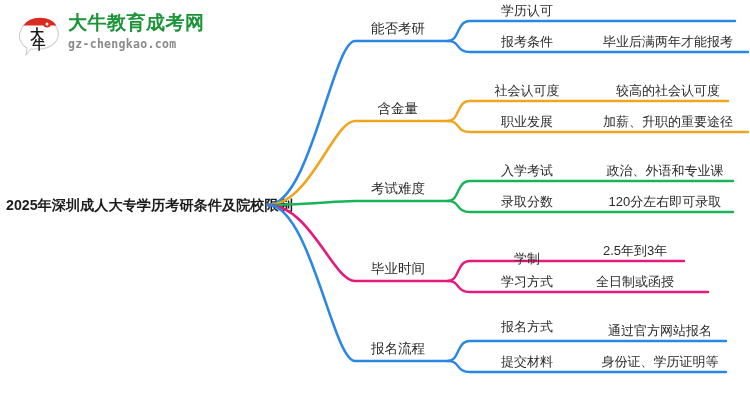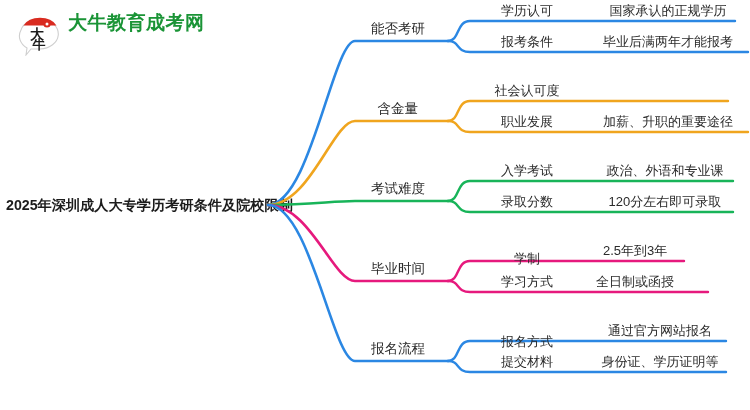--- a/index.html
+++ b/index.html
@@ -121,20 +121,21 @@
       <path d="M3 18 A19 15 0 1 1 22 37 L13 37 L8 43 L9 36 A19 15 0 0 1 3 18 Z" fill="#ffffff" stroke="#cfcfcf" stroke-width="1.1"></path>
       <path d="M5.5 13.5 A18 13 0 0 1 38.5 13.5 Z" fill="#d92b20"></path>
       <circle cx="29" cy="12" r="3.6" fill="#d92b20"></circle>
       <circle cx="29" cy="12" r="1.5" fill="#ffffff"></circle>
       <text x="19" y="27" font-family="DejaVu Sans, sans-serif" font-size="14" font-weight="bold" fill="#1c1c1c" text-anchor="middle">大</text>
       <text x="21" y="37" font-family="DejaVu Sans, sans-serif" font-size="13" font-weight="bold" fill="#1c1c1c" text-anchor="middle">牛</text>
     </svg>
   </div>
   <div id="logo-text-wrap">
     <div id="logo-title">大牛教育成考网</div>
+    <div id="logo-domain">gz-chengkao.com</div>
   </div>
 </div>
 
 <div id="center-topic">2025年深圳成人大专学历考研条件及院校限制</div>
 
 <svg id="mindmap-svg" viewBox="0 0 750 410" xmlns="http://www.w3.org/2000/svg">
     <path d="M 268 205 C 310 205, 333 41, 355 41 L 448 41" fill="none" stroke="#2b87e3" stroke-width="2.6" stroke-linecap="round" stroke-linejoin="round"></path>
     <path d="M 448 41 C 460 41, 456 21, 470 21 L 735 21" fill="none" stroke="#2b87e3" stroke-width="2.4" stroke-linecap="round" stroke-linejoin="round"></path>
     <path d="M 448 41 C 460 41, 456 52, 470 52 L 748 52" fill="none" stroke="#2b87e3" stroke-width="2.4" stroke-linecap="round" stroke-linejoin="round"></path>
     <path d="M 268 205 C 310 205, 333 121, 355 121 L 448 121" fill="none" stroke="#f0a51e" stroke-width="2.6" stroke-linecap="round" stroke-linejoin="round"></path>
@@ -146,36 +147,36 @@
     <path d="M 268 205 C 310 205, 333 281, 355 281 L 448 281" fill="none" stroke="#e6197d" stroke-width="2.6" stroke-linecap="round" stroke-linejoin="round"></path>
     <path d="M 448 281 C 460 281, 456 261, 470 261 L 684 261" fill="none" stroke="#e6197d" stroke-width="2.4" stroke-linecap="round" stroke-linejoin="round"></path>
     <path d="M 448 281 C 460 281, 456 292, 470 292 L 708 292" fill="none" stroke="#e6197d" stroke-width="2.4" stroke-linecap="round" stroke-linejoin="round"></path>
     <path d="M 268 205 C 310 205, 333 361, 355 361 L 448 361" fill="none" stroke="#2b87e3" stroke-width="2.6" stroke-linecap="round" stroke-linejoin="round"></path>
     <path d="M 448 361 C 460 361, 456 341, 470 341 L 726 341" fill="none" stroke="#2b87e3" stroke-width="2.4" stroke-linecap="round" stroke-linejoin="round"></path>
     <path d="M 448 361 C 460 361, 456 372, 470 372 L 726 372" fill="none" stroke="#2b87e3" stroke-width="2.4" stroke-linecap="round" stroke-linejoin="round"></path>
   </svg>
 
 <div id="labels-layer">
     <div class="lvl2-label" style="left: 501px; top: 2px;">学历认可</div>
-    <div class="lvl3-label" style="left: 609.5px; top: 2px;">国家承认的正规学历</div>
     <div class="lvl2-label" style="left: 501px; top: 33px;">报考条件</div>
     <div class="lvl3-label" style="left: 603px; top: 33px;">毕业后满两年才能报考</div>
     <div class="lvl1-label" style="left: 371px; top: 20px;">能否考研</div>
     <div class="lvl2-label" style="left: 494.5px; top: 82px;">社会认可度</div>
+    <div class="lvl3-label" style="left: 616px; top: 82px;">较高的社会认可度</div>
     <div class="lvl2-label" style="left: 501px; top: 113px;">职业发展</div>
     <div class="lvl3-label" style="left: 603px; top: 113px;">加薪、升职的重要途径</div>
     <div class="lvl1-label" style="left: 377.5px; top: 100px; font-family: Liberation Serif, serif;">含金量</div>
     <div class="lvl2-label" style="left: 501px; top: 162px;">入学考试</div>
     <div class="lvl3-label" style="left: 606.5px; top: 162px;">政治、外语和专业课</div>
     <div class="lvl2-label" style="left: 501px; top: 193px;">录取分数</div>
     <div class="lvl3-label" style="left: 608.5px; top: 193px;">120分左右即可录取</div>
     <div class="lvl1-label" style="left: 371px; top: 180px;">考试难度</div>
     <div class="lvl2-label" style="left: 514px; top: 242px; margin-top: 8px;">学制</div>
     <div class="lvl3-label" style="left: 603px; top: 242px;">2.5年到3年</div>
     <div class="lvl2-label" style="left: 501px; top: 273px;">学习方式</div>
     <div class="lvl3-label" style="left: 596px; top: 273px;">全日制或函授</div>
     <div class="lvl1-label" style="left: 371px; top: 260px;">毕业时间</div>
-    <div class="lvl2-label" style="left: 501px; top: 334px; font-family: Liberation Mono, monospace;">报名方式</div>
+    <div class="lvl2-label" style="left: 501px; top: 318px;">报名方式</div>
     <div class="lvl3-label" style="left: 608px; top: 322px;">通过官方网站报名</div>
     <div class="lvl2-label" style="left: 501px; top: 353px;">提交材料</div>
     <div class="lvl3-label" style="left: 601.5px; top: 353px;">身份证、学历证明等</div>
     <div class="lvl1-label" style="left: 371px; top: 340px;">报名流程</div>
   </div>
 
 </body></html>

